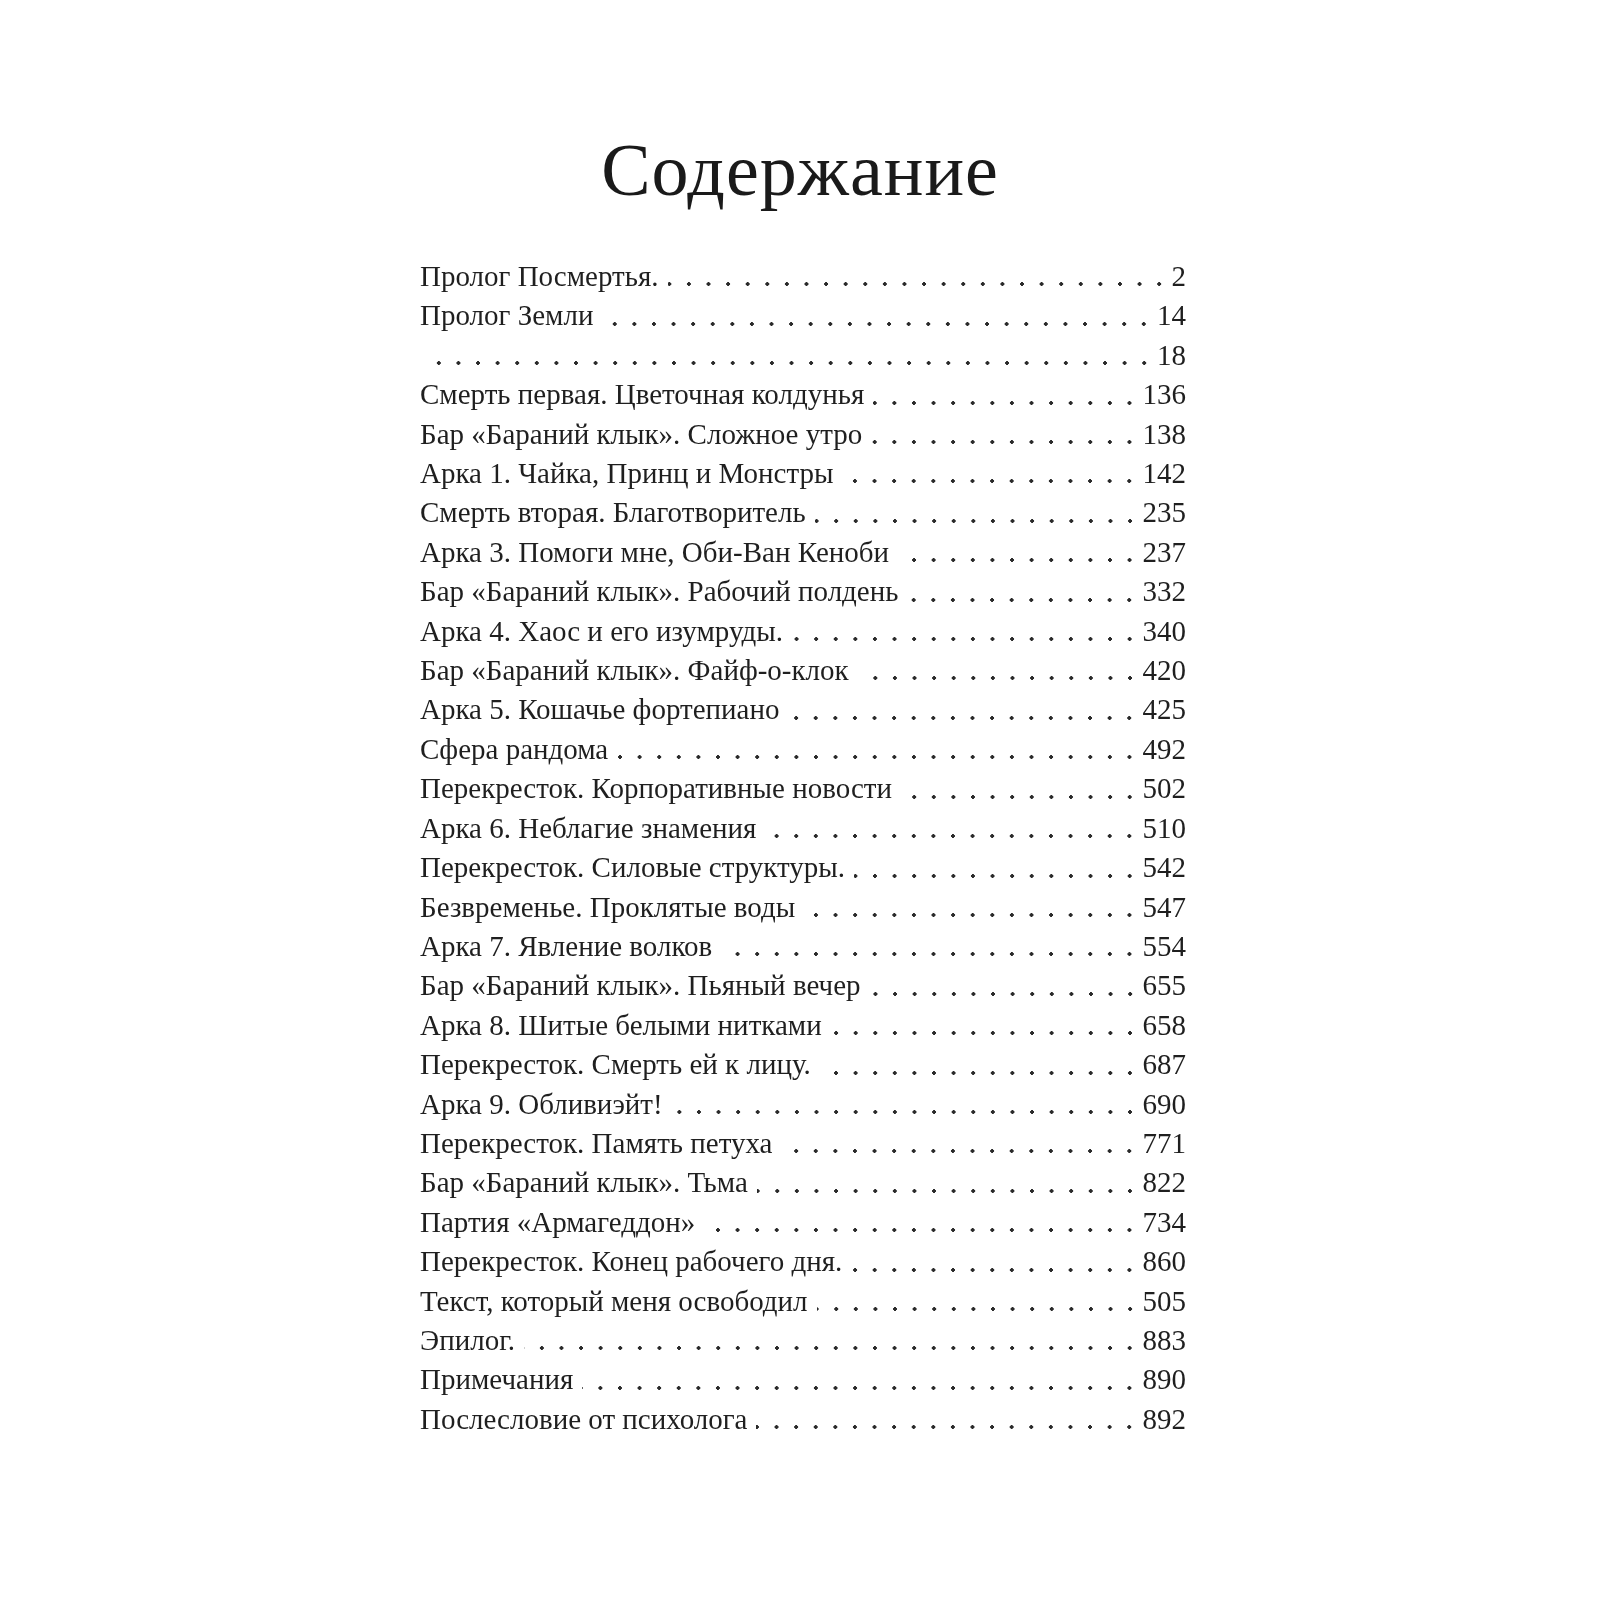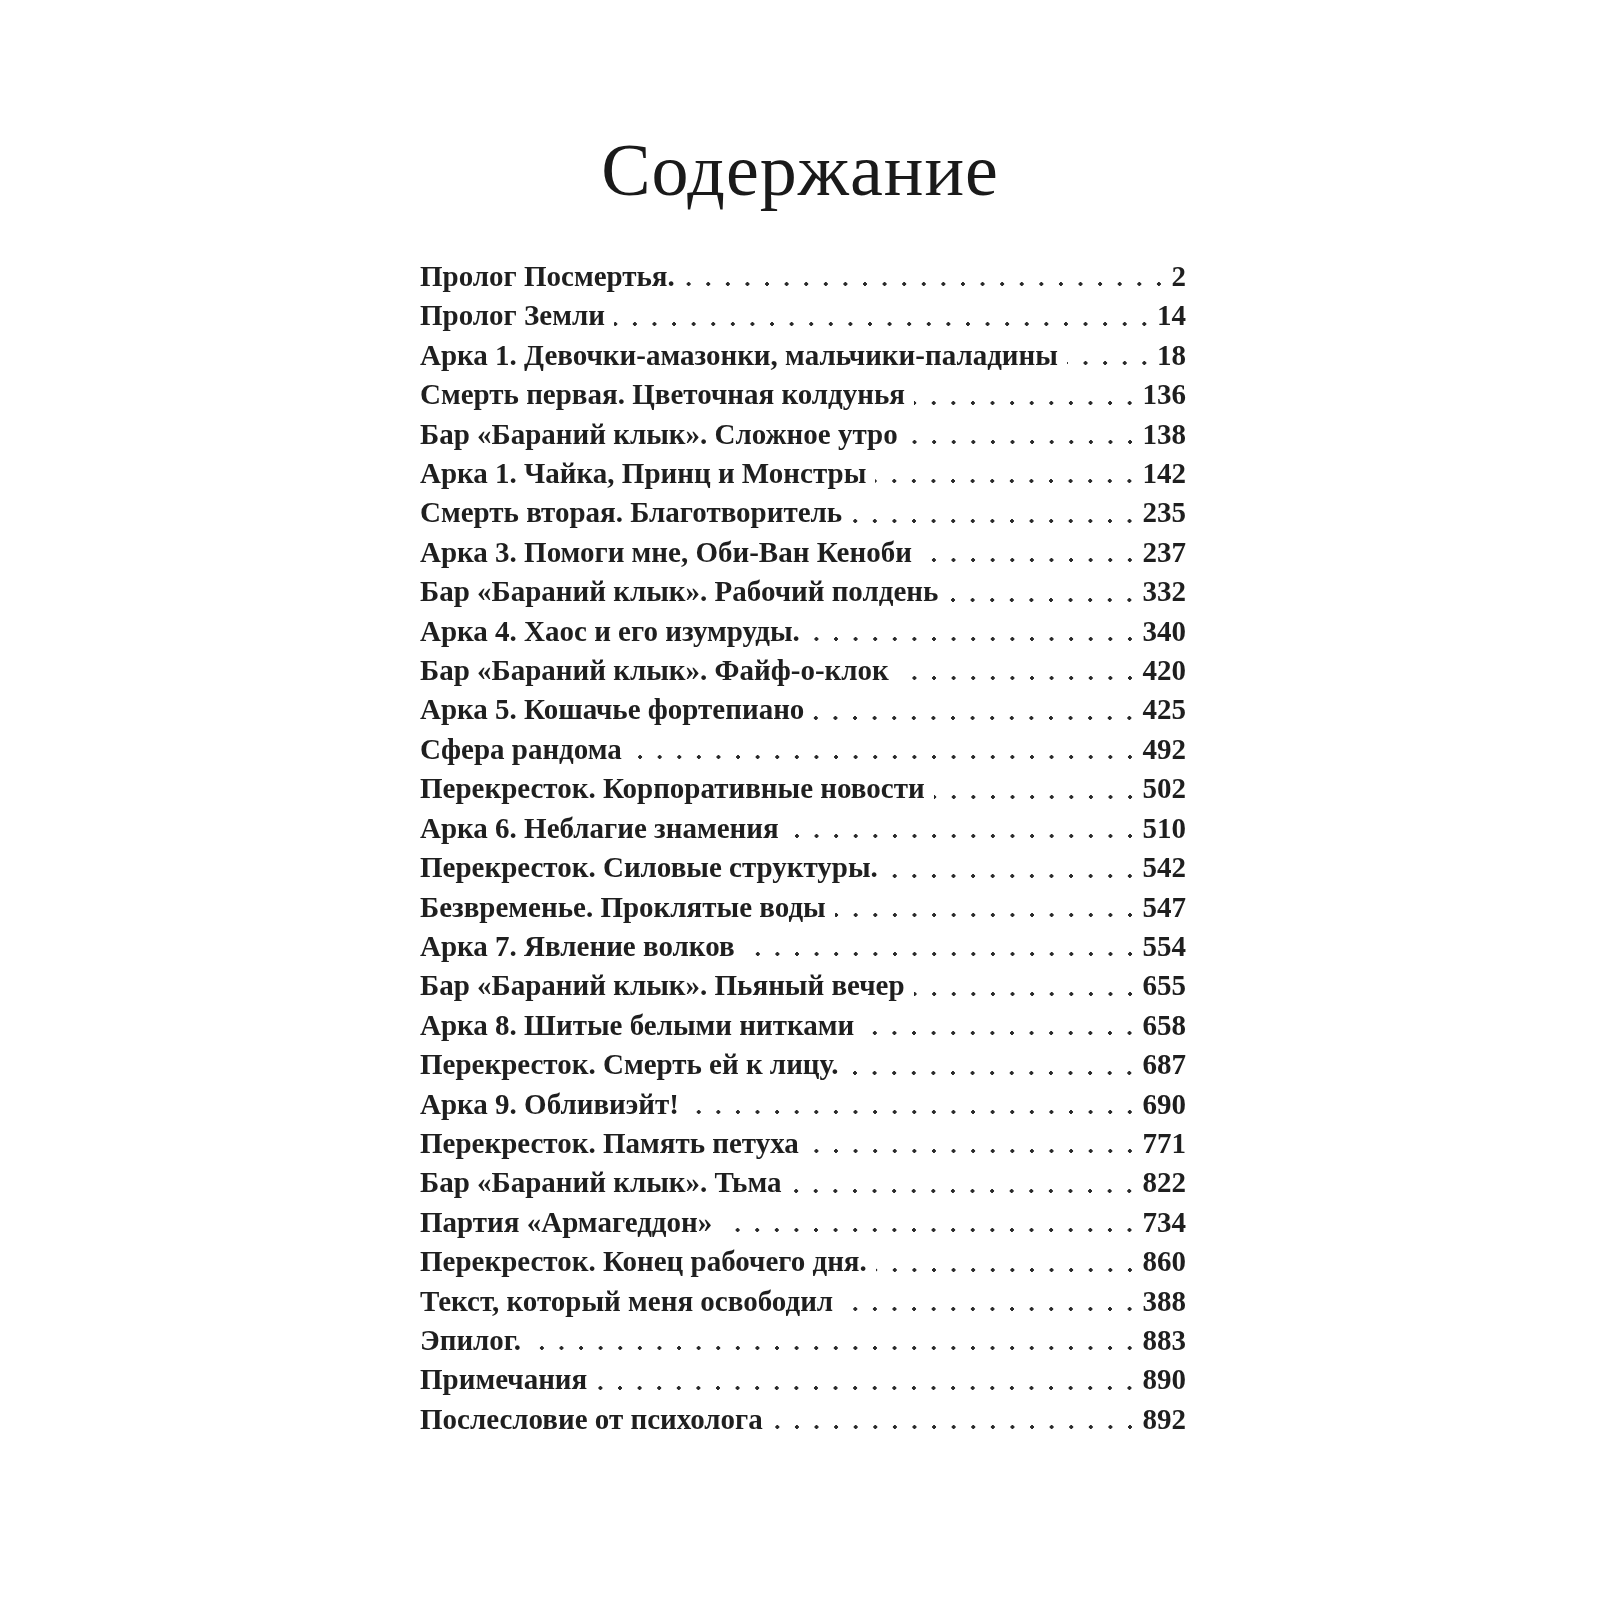--- a/index.html
+++ b/index.html
@@ -28,21 +28,20 @@
     top: 257px;
     left: 420px;
     width: 766px;
   }
   .row {
     display: flex;
     align-items: flex-start;
     font-size: 29px;
     line-height: 39.4px;
     white-space: nowrap;
-    font-weight: bold;
   }
   .row .t {
     flex: 0 0 auto;
     color: var(--ink);
   }
   .row .leader {
     flex: 1 1 auto;
     align-self: flex-end;
     height: 6px;
     margin: 0 3px 9px 9px;
@@ -68,21 +67,20 @@
       <span class="t">Пролог Посмертья.</span>
       <span class="leader"></span>
       <span class="p">2</span>
     </div>
     <div class="row">
       <span class="t">Пролог Земли</span>
       <span class="leader"></span>
       <span class="p">14</span>
     </div>
     <div class="row">
-      <span class="t">Арка 1. Девочки-амазонки, мальчики-паладины</span>
       <span class="leader"></span>
       <span class="p">18</span>
     </div>
     <div class="row">
       <span class="t">Смерть первая. Цветочная колдунья</span>
       <span class="leader"></span>
       <span class="p">136</span>
     </div>
     <div class="row">
       <span class="t">Бар «Бараний клык». Сложное утро</span>
@@ -190,21 +188,21 @@
       <span class="p">734</span>
     </div>
     <div class="row">
       <span class="t">Перекресток. Конец рабочего дня.</span>
       <span class="leader"></span>
       <span class="p">860</span>
     </div>
     <div class="row">
       <span class="t">Текст, который меня освободил</span>
       <span class="leader"></span>
-      <span class="p">388</span>
+      <span class="p">505</span>
     </div>
     <div class="row">
       <span class="t">Эпилог.</span>
       <span class="leader"></span>
       <span class="p">883</span>
     </div>
     <div class="row">
       <span class="t">Примечания</span>
       <span class="leader"></span>
       <span class="p">890</span>

